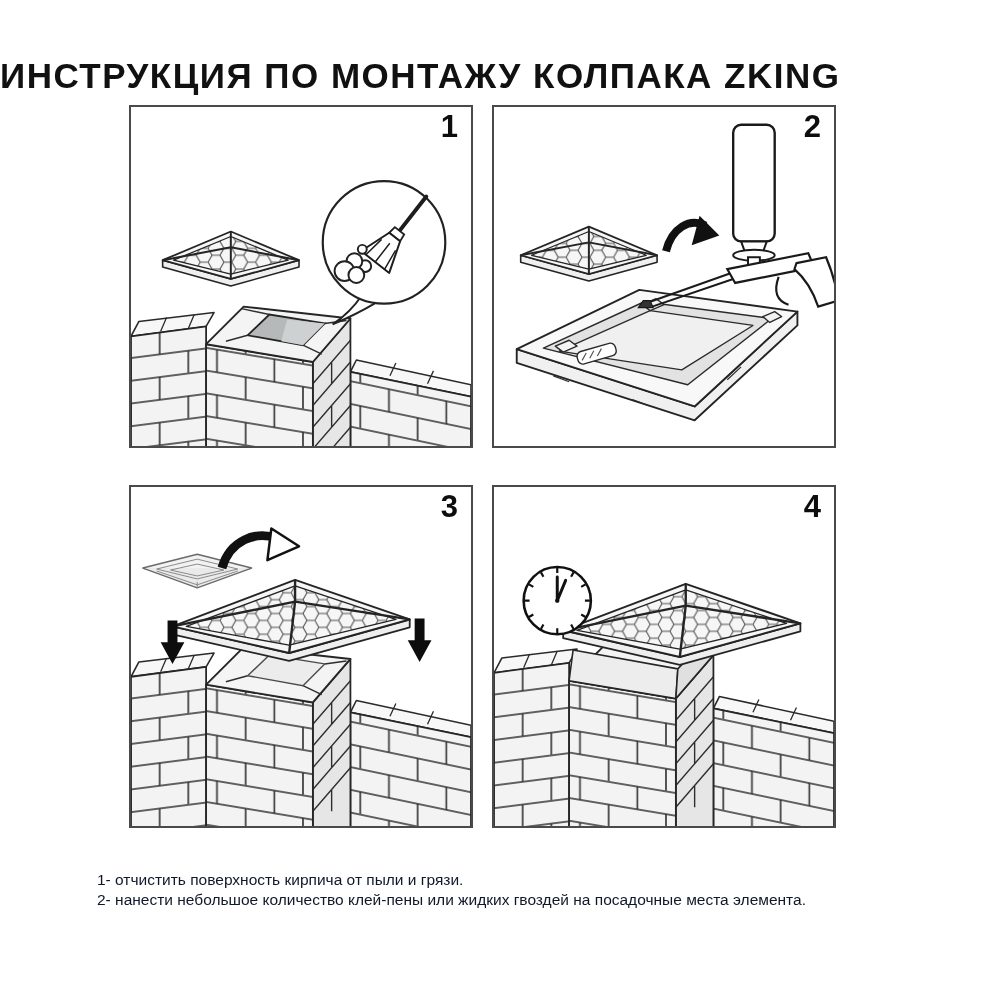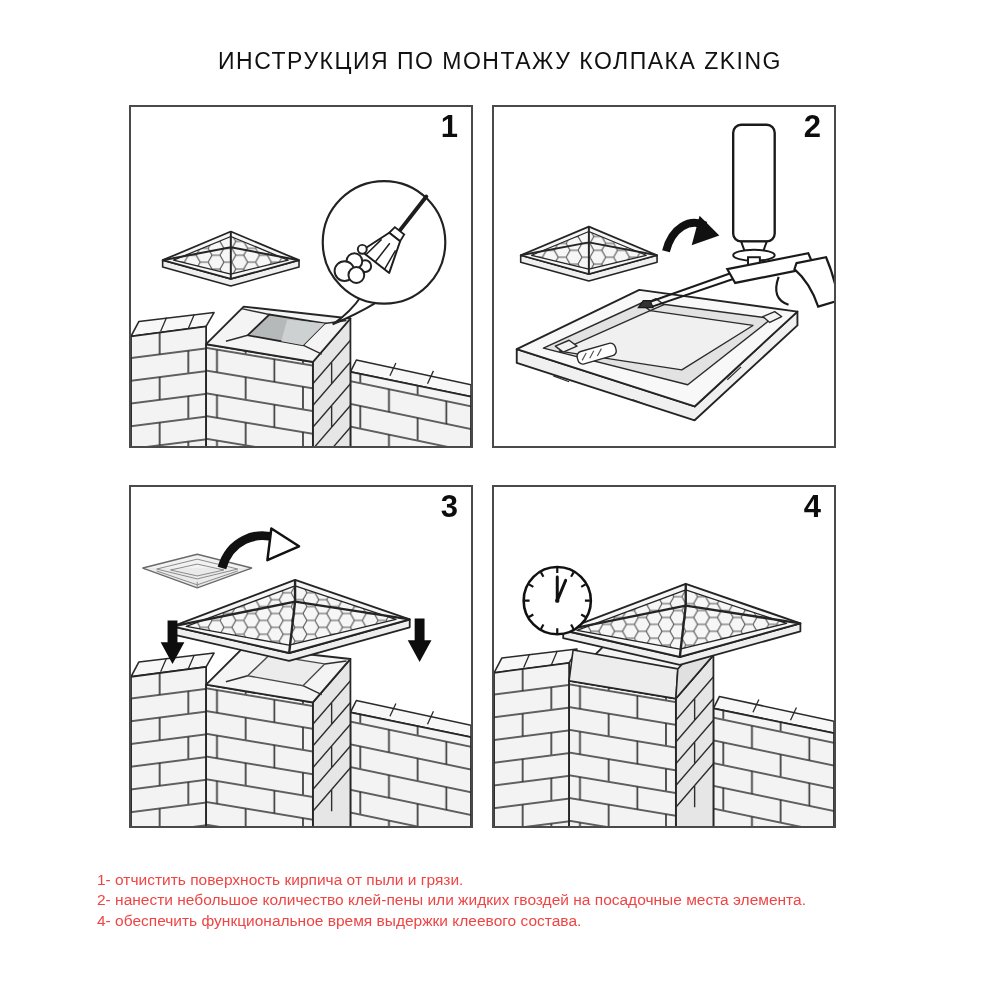--- a/index.html
+++ b/index.html
@@ -2,39 +2,39 @@
 <html><head>
 <meta charset="utf-8">
 <style>
   html,body{margin:0;padding:0;}
   body{
     width:1000px;height:1000px;background:#ffffff;position:relative;
     font-family:"Liberation Sans","DejaVu Sans",sans-serif;color:#111;
     overflow:hidden;
   }
   .title{
-    position:absolute;top:33px;left:0;width:1000px;text-align:center;
-    font-size:23px;font-weight:400;letter-spacing:1.5px;white-space:nowrap;
+    position:absolute;top:33px;left:0;width:1000px;
+    font-size:35px;font-weight:700;letter-spacing:1.5px;white-space:nowrap;
   }
   .panels{
     position:absolute;left:129px;top:105px;
     display:grid;grid-template-columns:344px 344px;grid-template-rows:343px 343px;
     column-gap:19px;row-gap:37px;
   }
   .panel{
     position:relative;margin:0;border:2px solid #4a4a4a;background:#fff;
     box-sizing:border-box;
   }
   .panel svg.art{display:block;width:100%;height:100%;}
   .num{
     position:absolute;top:2px;right:13px;font-size:31px;font-weight:800;color:#0d0d0d;
   }
   .steps{
     position:absolute;left:97px;top:870px;margin:0;padding:0;list-style:none;
-    font-size:15.5px;line-height:20.4px;color:#ef4444;
+    font-size:15.5px;line-height:20.4px;color:#0f172a;
   }
   .steps li{margin:0;padding:0;white-space:nowrap;}
   .defs-holder{position:absolute;width:0;height:0;overflow:hidden;}
 </style>
 </head>
 <body>
 
 <svg class="defs-holder" aria-hidden="true">
   <defs>
     <pattern id="bricks" width="58" height="46" patternUnits="userSpaceOnUse">
@@ -222,16 +222,15 @@
         </g>
       </svg>
       <span class="num">4</span>
     </figure>
 
   </div>
 
   <ol class="steps">
     <li>1- отчистить поверхность кирпича от пыли и грязи.</li>
     <li>2- нанести небольшое количество клей-пены или жидких гвоздей на посадочные места элемента.</li>
-    <li>4- обеспечить функциональное время выдержки клеевого состава.</li>
   </ol>
 
 </div>
 
 </body></html>

